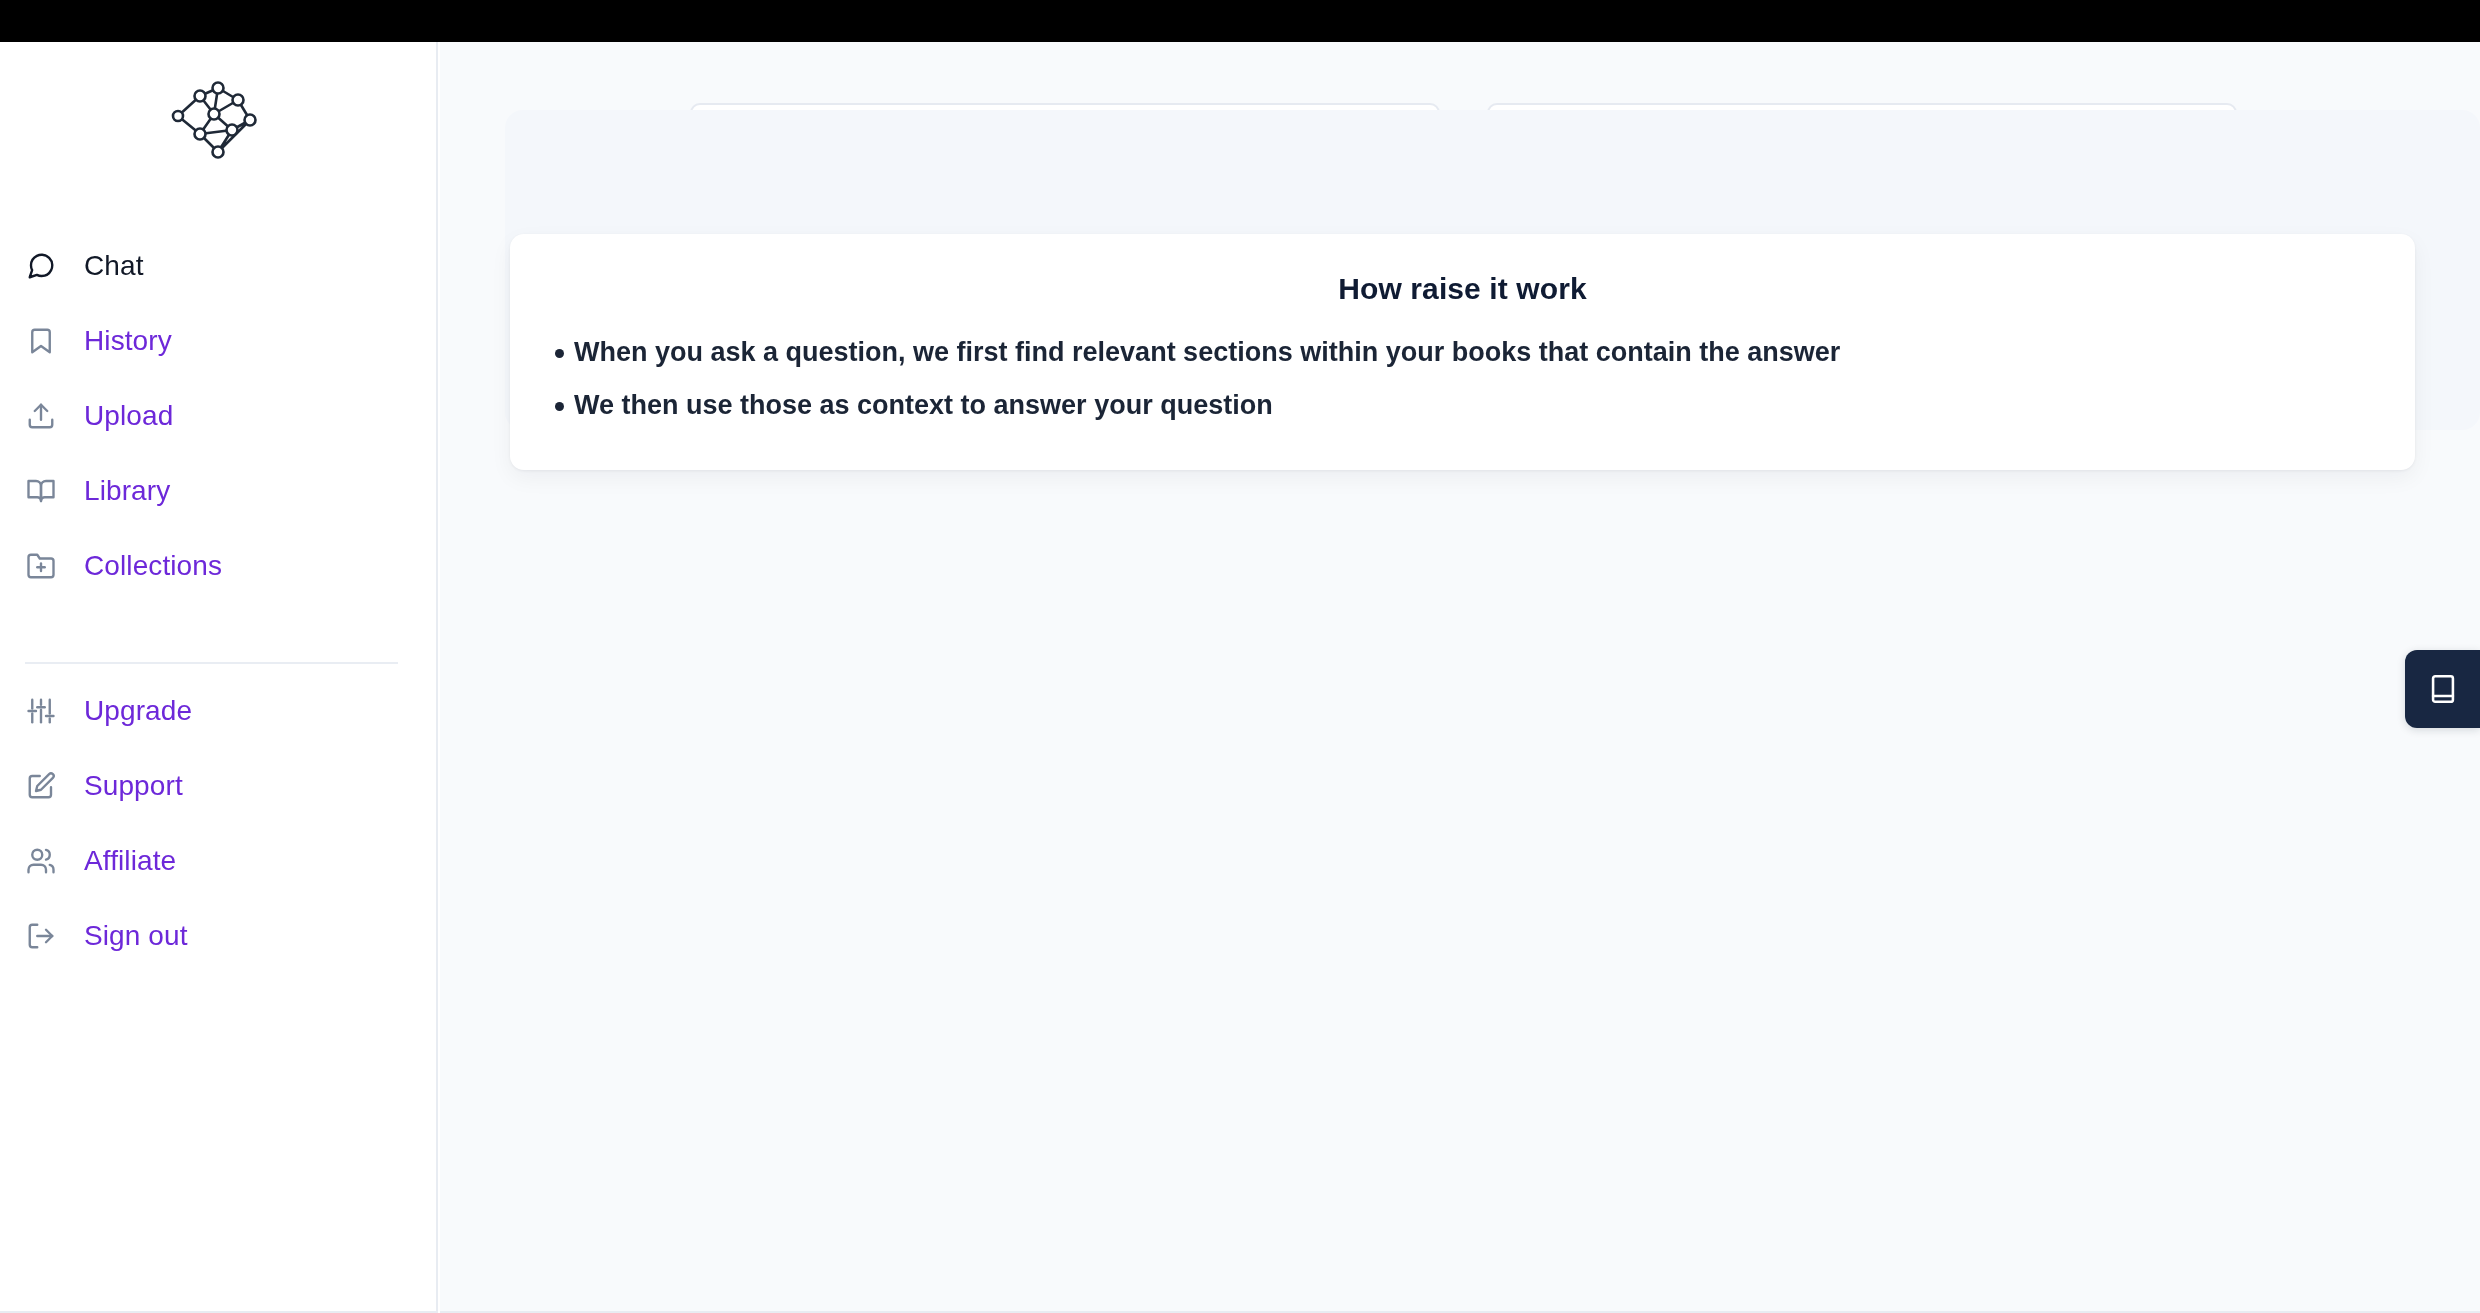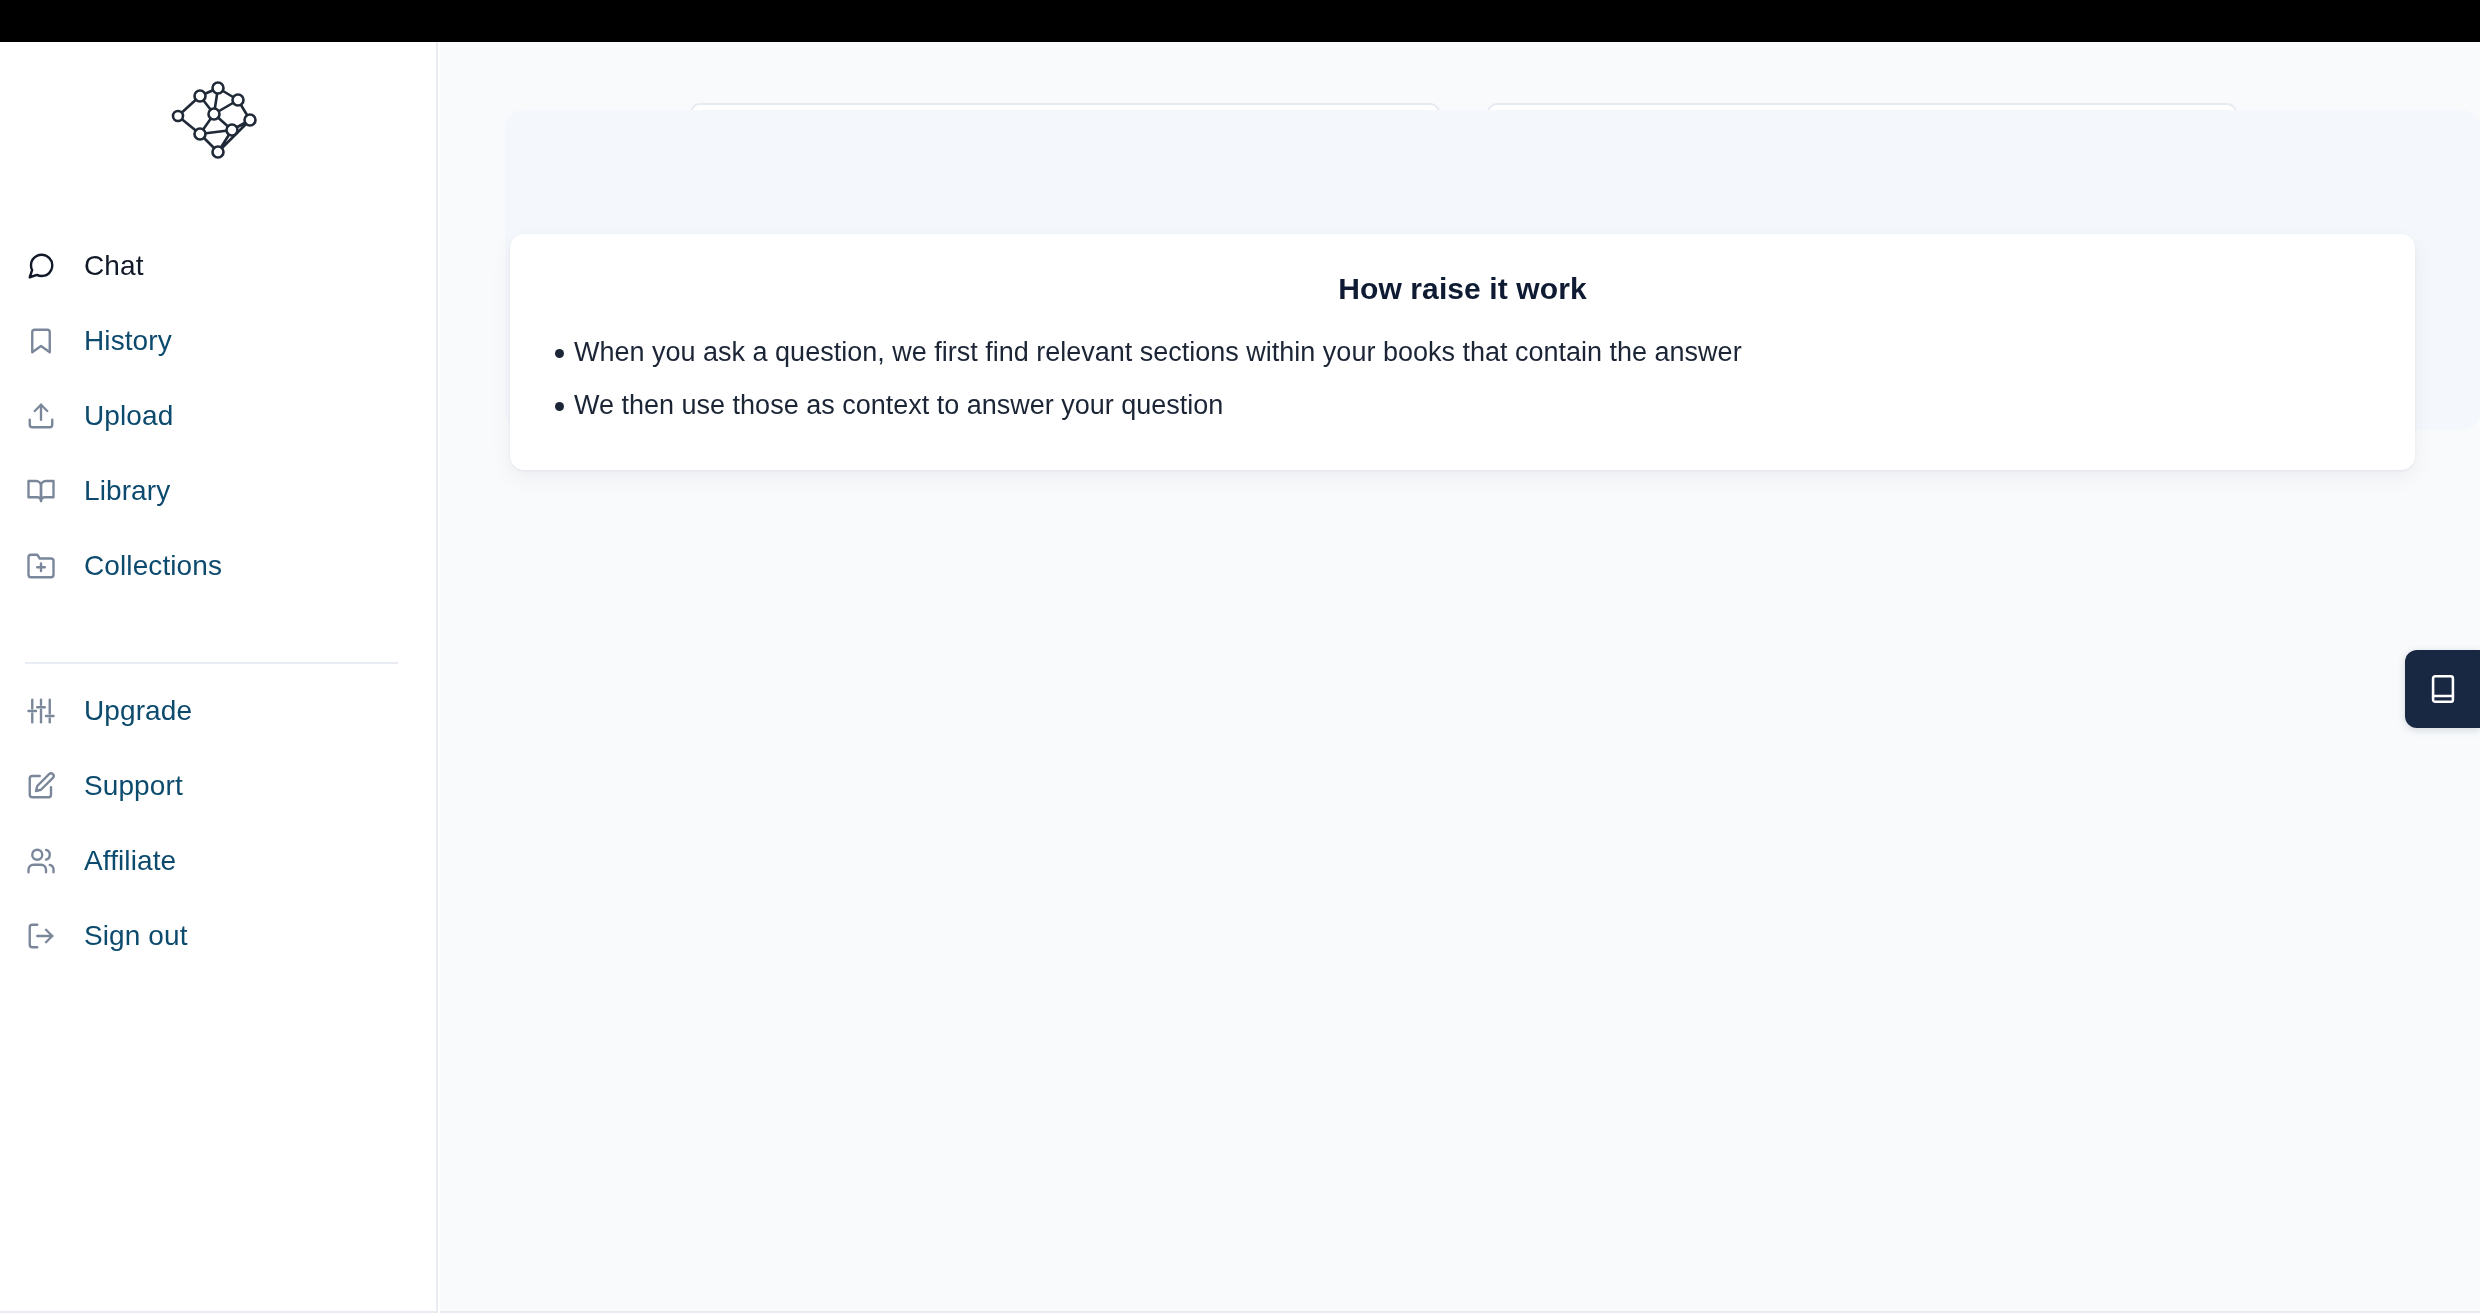--- a/index.html
+++ b/index.html
@@ -64,21 +64,21 @@
   .nav-item .nav-icon {
     width: 34px; height: 34px;
     display: flex; align-items: center; justify-content: center;
     flex: 0 0 34px;
   }
   .nav-item .nav-icon svg { display: block; }
   .nav-label {
     margin-left: 26px;
     font-size: 28px;
     line-height: 34px;
-    color: #0c4a6e;
+    color: #6d28d9;
     letter-spacing: 0.1px;
   }
   .nav-item.active .nav-label { color: #111827; font-weight: 500; }
 
   .sidebar-divider {
     position: absolute;
     left: 25px; top: 620px;
     width: 373px;
     height: 2px;
     background: #e9edf3;
@@ -144,20 +144,21 @@
     text-align: center;
     font-size: 30px;
     font-weight: 700;
     color: #0f1b33;
     letter-spacing: 0.1px;
   }
   .howto-list {
     margin: 30px 0 0 0;
     padding-left: 0;
     list-style: none;
+    font-weight: bold;
   }
   .howto-list li {
     position: relative;
     font-size: 27px;
     line-height: 33px;
     color: #1b2536;
     padding-left: 64px;
     margin-bottom: 20px;
   }
   .howto-list li:last-child { margin-bottom: 0; }

